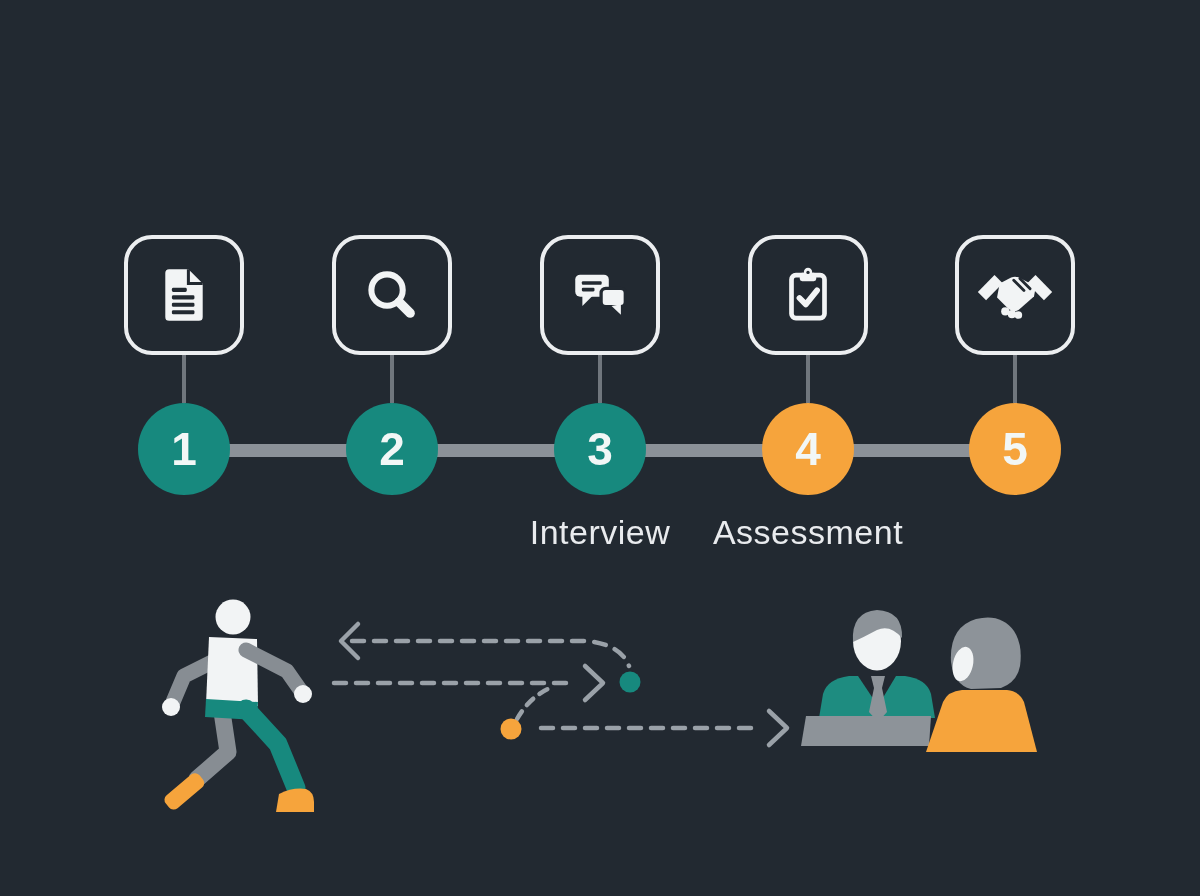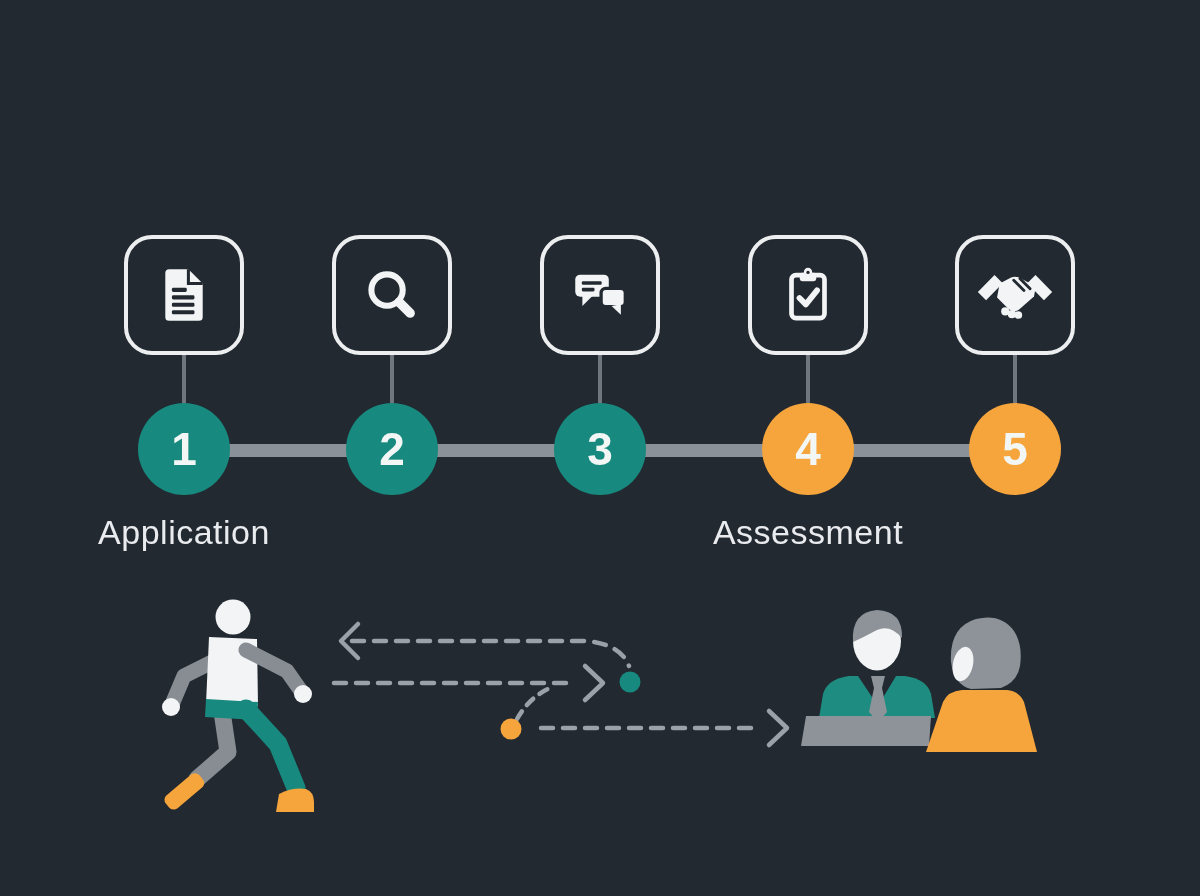--- a/index.html
+++ b/index.html
@@ -72,21 +72,20 @@
           <rect x="7.6" y="12.1" width="8.2" height="1.5" rx="0.5"></rect>
           <rect x="7.6" y="14.8" width="8.2" height="1.5" rx="0.5"></rect>
           <rect x="7.6" y="17.5" width="8.2" height="1.5" rx="0.5"></rect>
         </g>
       </svg>
     </div>
     <div class="v-line"></div>
     <div class="circle" style="background: rgb(23, 137, 126);">
       <span>1</span>
     </div>
-    <div class="step-label">Application</div>
   </div>
 
   <div class="step" style="left:288px">
     <div class="icon-box">
       <svg width="66" height="66" viewBox="0 0 24 24">
         <circle cx="10.2" cy="10.2" r="5.7" stroke="#F2F4F5" stroke-width="2.2" fill="none"></circle>
         <path d="M14.6 14.6 L18.6 18.6" stroke="#F2F4F5" stroke-width="3.4" stroke-linecap="round"></path>
       </svg>
     </div>
     <div class="v-line"></div>
@@ -103,20 +102,21 @@
         <rect x="5.4" y="7" width="7.2" height="1.3" rx="0.4" fill="#222931"></rect>
         <rect x="5.4" y="9.4" width="4.6" height="1.3" rx="0.4" fill="#222931"></rect>
         <rect x="12.4" y="9.6" width="8.8" height="6.6" rx="1.7" fill="#F2F4F5" stroke="#222931" stroke-width="1.2"></rect>
         <path d="M16.2 16 L19.6 19.2 V15.4 Z" fill="#F2F4F5"></path>
       </svg>
     </div>
     <div class="v-line"></div>
     <div class="circle" style="background: rgb(23, 137, 126);">
       <span>3</span>
     </div>
+    <div class="step-label">Interview</div>
   </div>
 
   <div class="step" style="left:704px">
     <div class="icon-box">
       <svg width="66" height="66" viewBox="0 0 24 24">
         <rect x="6" y="4.8" width="12" height="15.6" rx="1.6" fill="none" stroke="#F2F4F5" stroke-width="1.7"></rect>
         <circle cx="12" cy="3.6" r="1.5" fill="#F2F4F5"></circle>
         <rect x="9" y="3.9" width="6" height="3.1" rx="0.9" fill="#F2F4F5"></rect>
         <circle cx="12" cy="3.8" r="0.6" fill="#222931"></circle>
         <path d="M8.9 13.1 L11.2 15.4 L15.3 10.3" stroke="#F2F4F5" stroke-width="2.1" fill="none" stroke-linecap="round" stroke-linejoin="round"></path>

